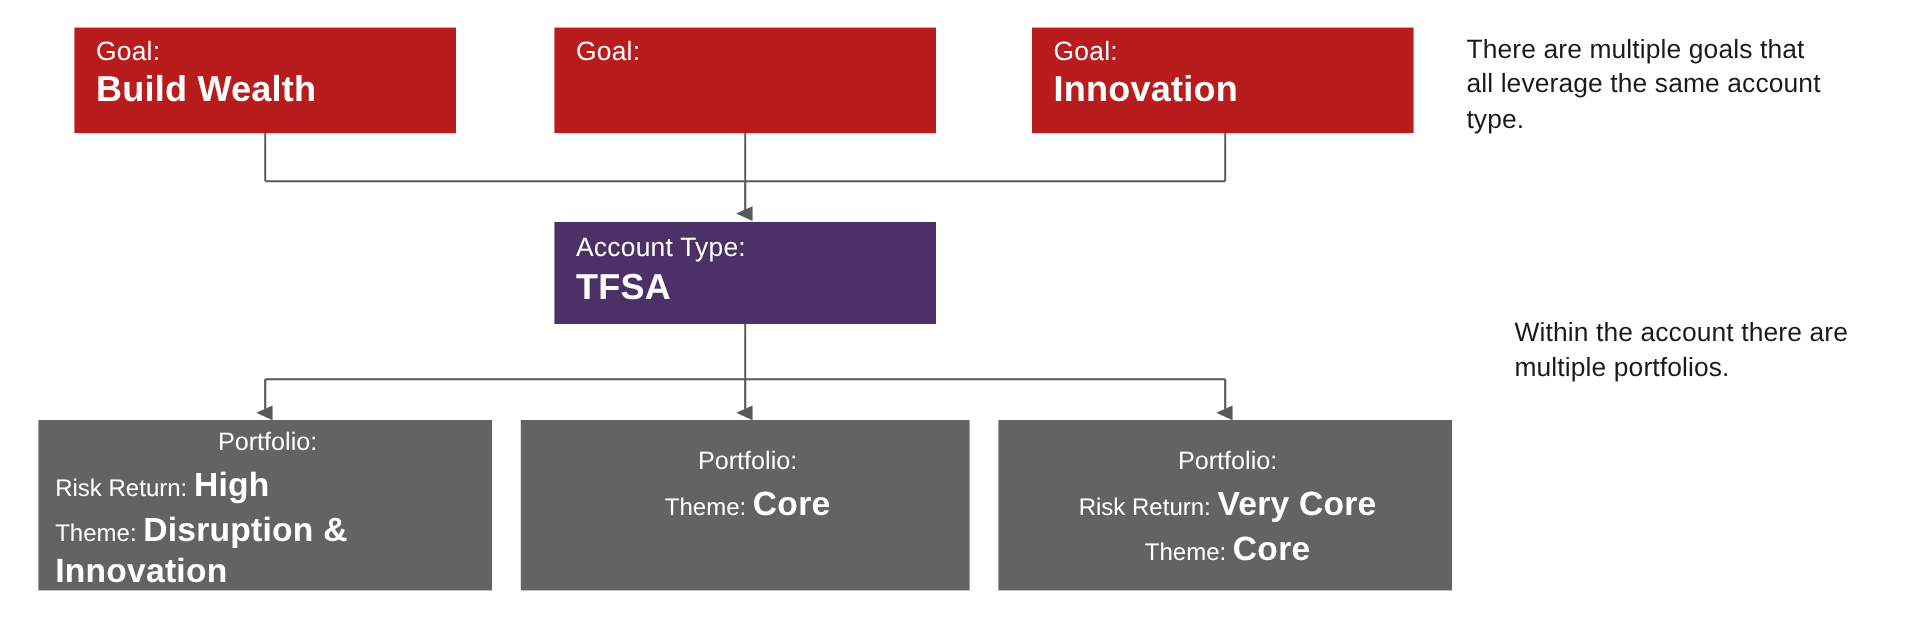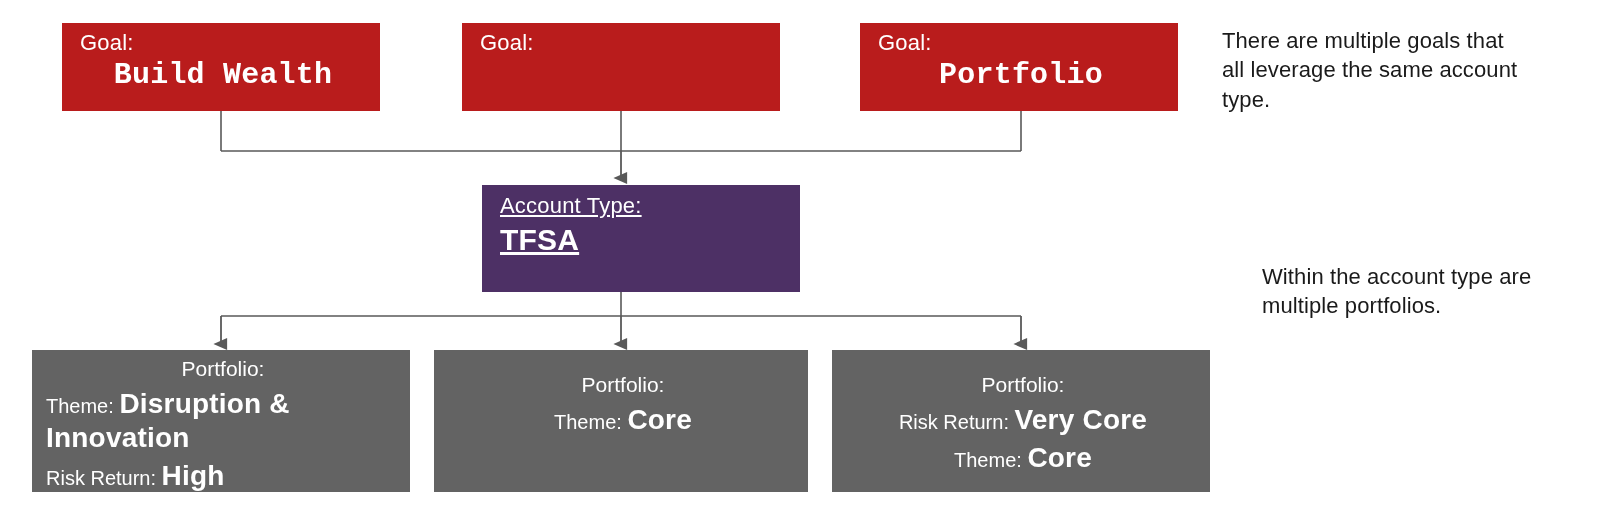--- a/index.html
+++ b/index.html
@@ -55,21 +55,21 @@
     letter-spacing: 0.2px;
     display: block;
   }
   .label-big {
     font-size: 30px;
     font-weight: bold;
     letter-spacing: 0.2px;
     display: block;
   }
   .goal-box .label-small { margin-bottom: 6px; }
-  .goal-box .label-big { text-align: center; font-family: Liberation Mono, monospace; }
+  .goal-box .label-big { text-align: left; }
 
   .account-box .label-small { margin-bottom: 8px; }
   .account-box .label-big { text-align: left; }
 
   
   .portfolio-box .pf-title {
     display: block;
     text-align: center;
     font-size: 21px;
     font-weight: 400;
@@ -132,47 +132,47 @@
     <span class="label-small">Goal:</span>
     <span class="label-big">Build Wealth</span>
   </div>
 
   <div class="box goal-box" style="left:462px; top:23px; width:318px; height:88px;">
     <span class="label-small">Goal:</span>
   </div>
 
   <div class="box goal-box" style="left:860px; top:23px; width:318px; height:88px;">
     <span class="label-small">Goal:</span>
-    <span class="label-big">Portfolio</span>
+    <span class="label-big">Innovation</span>
   </div>
 
-  <div class="box account-box" style="left:482px; top:185px; width:318px; height:107px;text-decoration:underline;">
+  <div class="box account-box" style="left:462px; top:185px; width:318px; height:85px;">
     <span class="label-small">Account Type:</span>
     <span class="label-big">TFSA</span>
   </div>
 
   <div class="box portfolio-box" style="left:32px; top:350px; width:378px; height:142px;">
     <span class="pf-title">Portfolio:</span>
+    <span class="pf-row"><span>Risk Return:</span>
+      <span class="pf-val">High</span></span>
     <span class="pf-row"><span>Theme:</span>
       <span class="pf-val">Disruption &amp; Innovation</span></span>
-    <span class="pf-row"><span>Risk Return:</span>
-      <span class="pf-val">High</span></span>
   </div>
 
   <div class="box portfolio-box pf-center" style="left:434px; top:350px; width:374px; height:142px; padding-top:24px;">
     <span class="pf-title">Portfolio:</span>
     <span class="pf-row"><span>Theme:</span>
       <span class="pf-val">Core</span></span>
   </div>
 
   <div class="box portfolio-box pf-center" style="left:832px; top:350px; width:378px; height:142px; padding-top:24px;">
     <span class="pf-title">Portfolio:</span>
     <span class="pf-row"><span>Risk Return:</span>
       <span class="pf-val">Very Core</span></span>
     <span class="pf-row"><span>Theme:</span>
       <span class="pf-val">Core</span></span>
   </div>
 
   <div class="note" style="left:1210px; top:26px; width:300px;margin-left:12px;">There are multiple goals that all leverage the same account type.</div>
 
-  <div class="note" style="left:1262px; top:262px; width:300px;">Within the account type are multiple portfolios.</div>
+  <div class="note" style="left:1262px; top:262px; width:300px;">Within the account there are multiple portfolios.</div>
 
 </div>
 
 </body></html>

